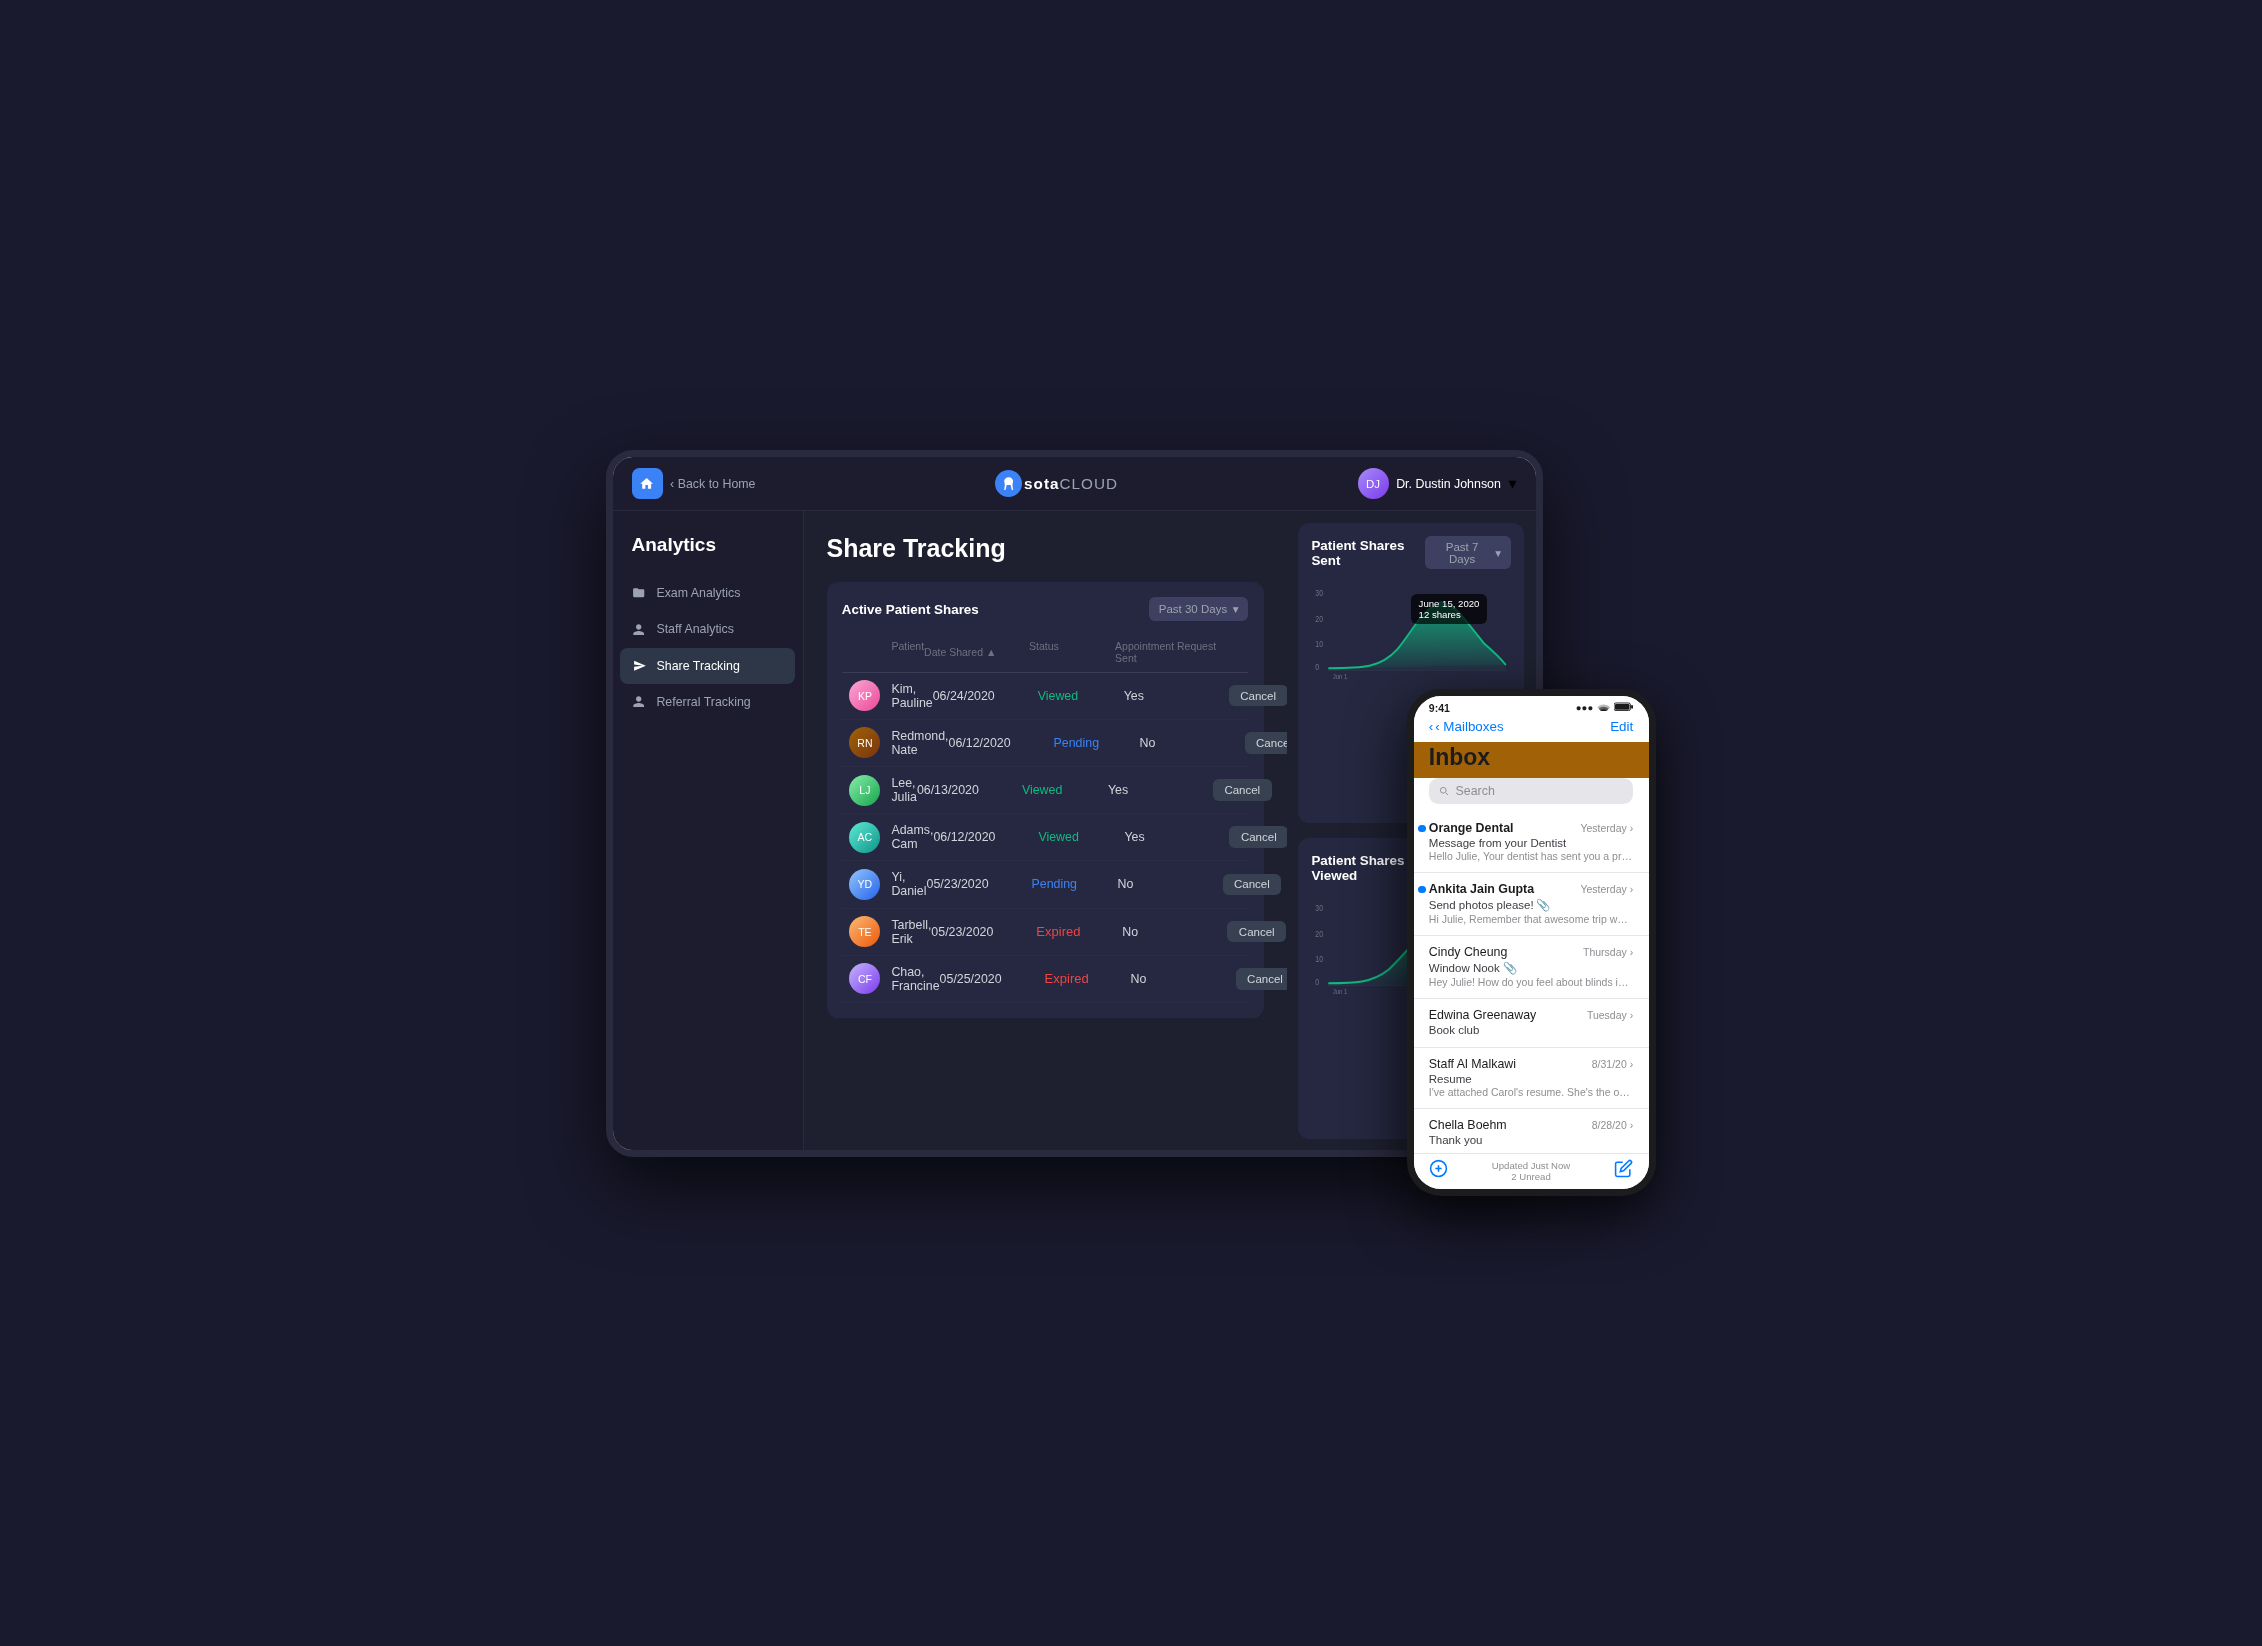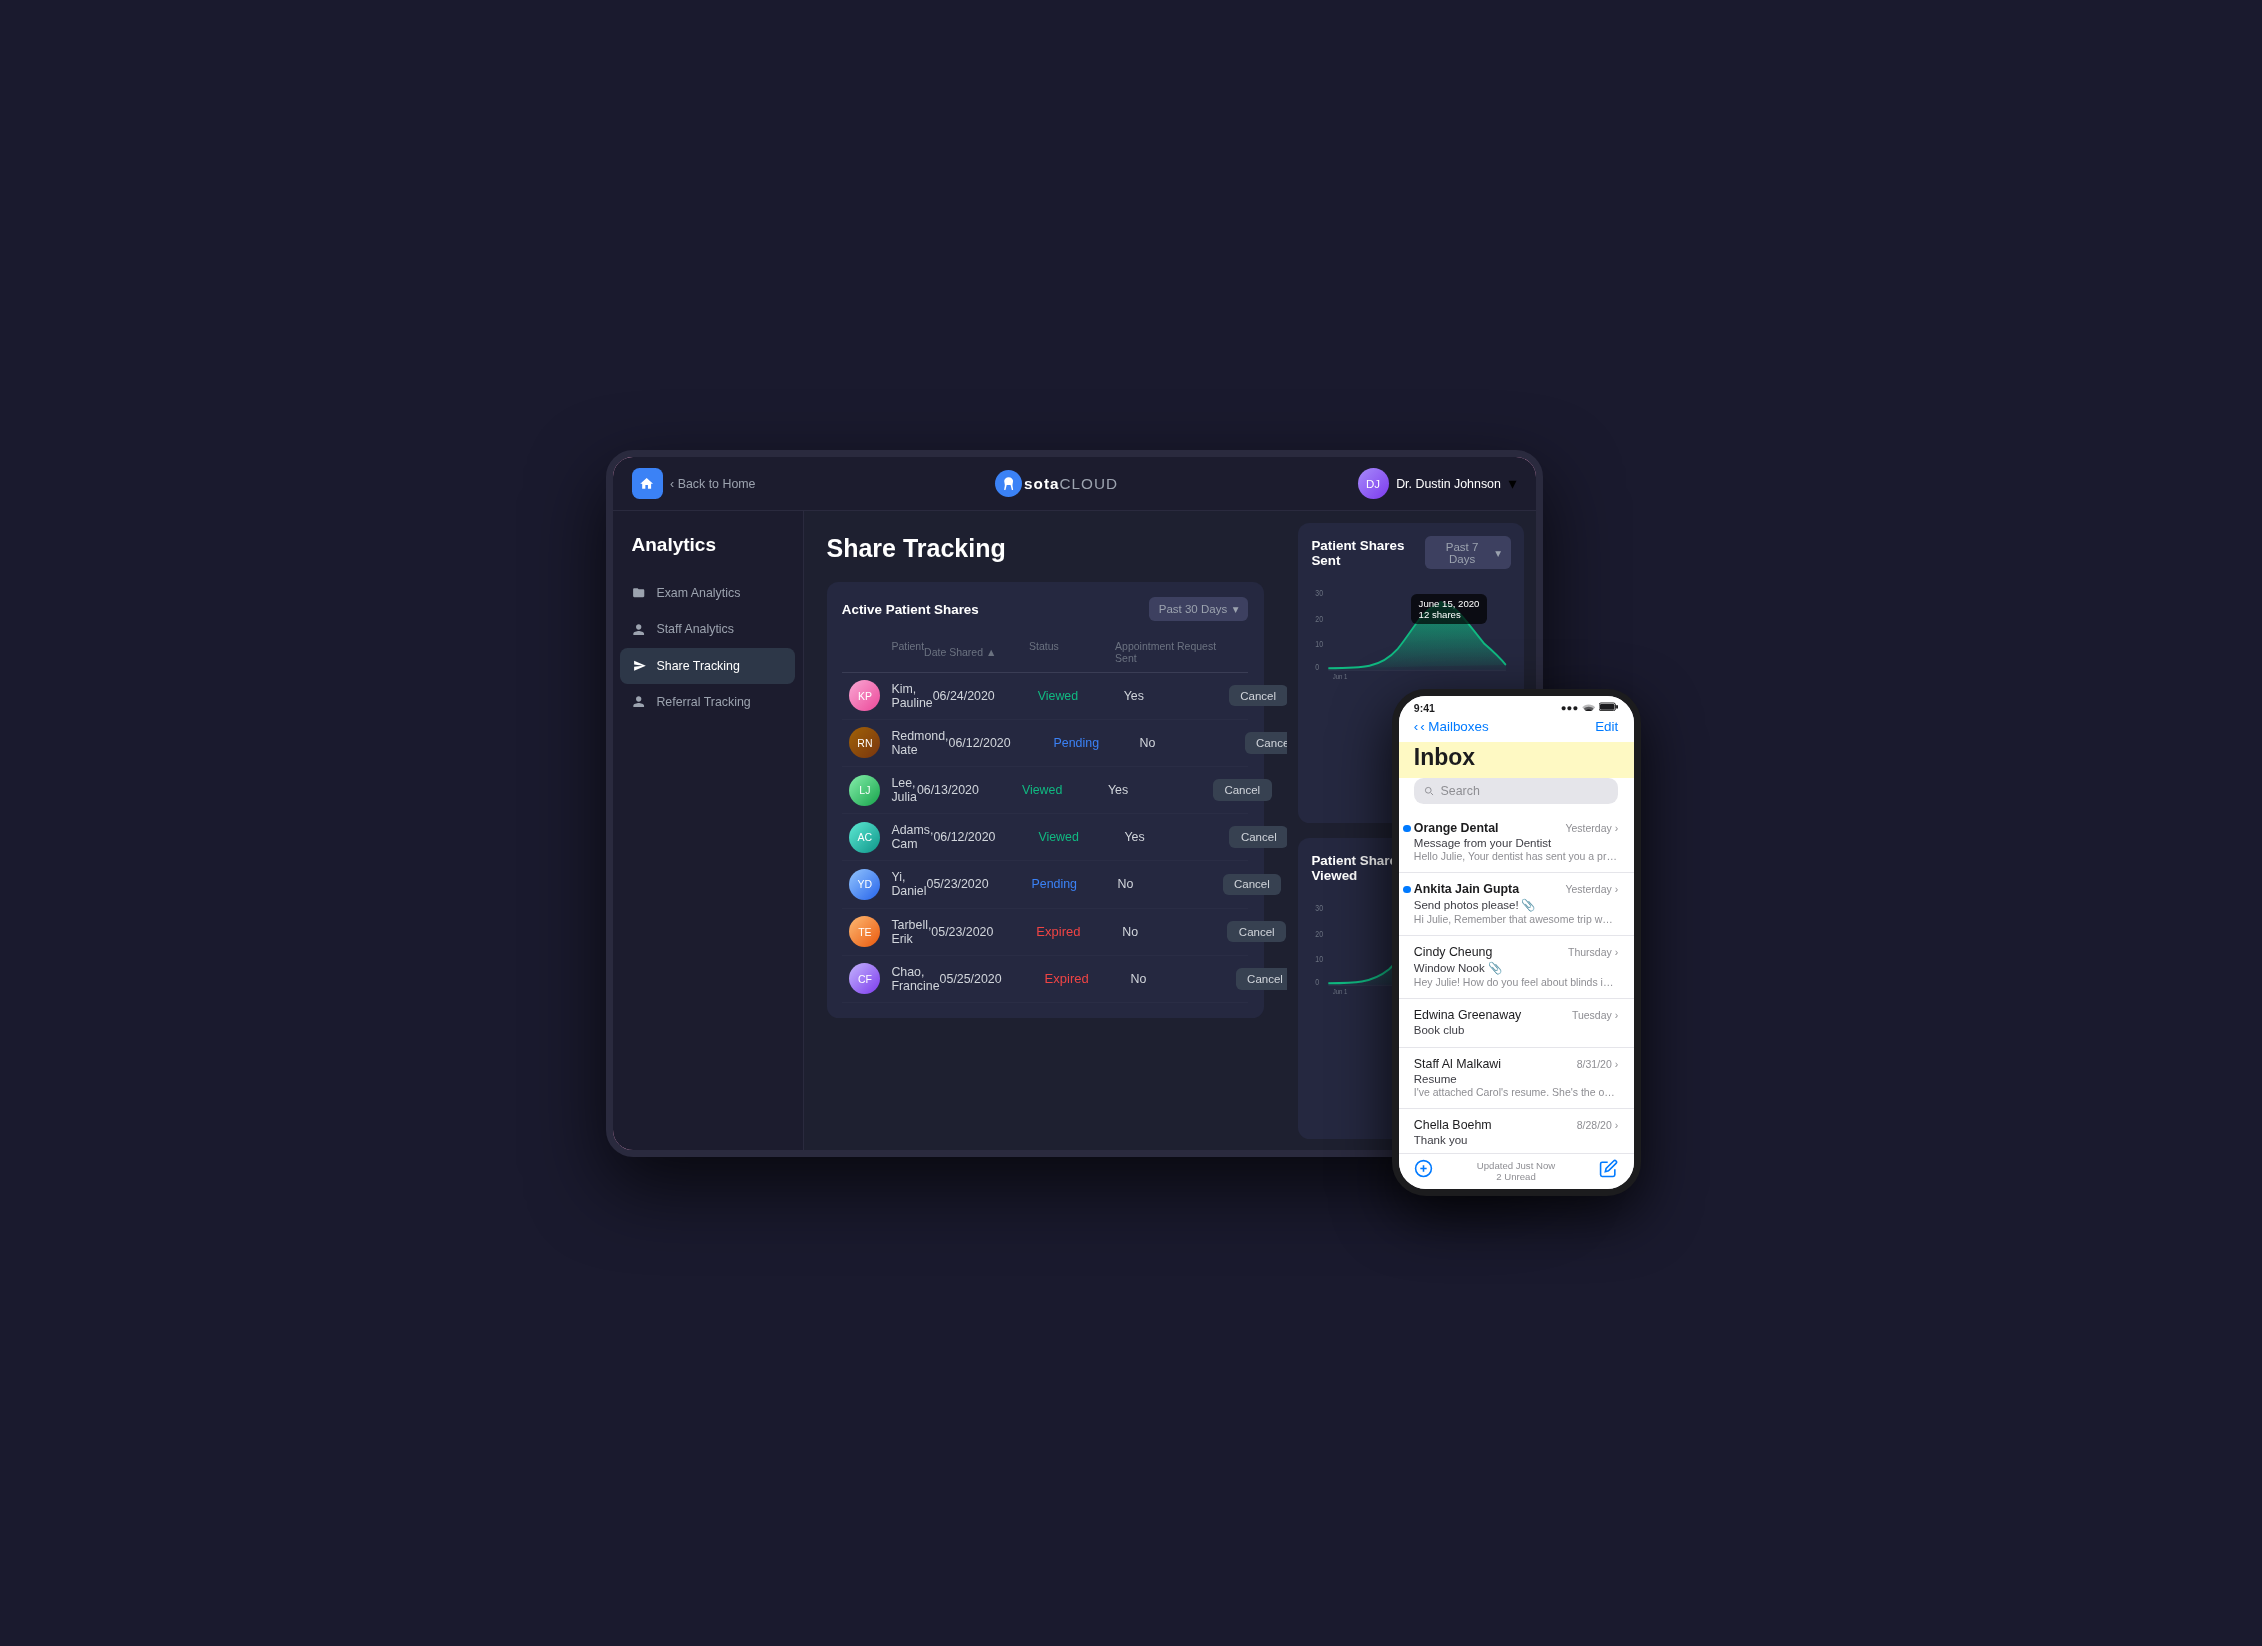--- a/index.html
+++ b/index.html
@@ -348,21 +348,21 @@
       padding: 3.8px 7.6px;
       font-size: 9.6px;
       color: white;
       white-space: nowrap;
     }
 
     
     .phone {
       position: absolute;
       bottom: 0;
-      right: 16px;
+      right: 1px;
       width: 249px;
       height: 507px;
       background: #f2f2f7;
       border-radius: 34px;
       border: 7.6px solid #1c1c1e;
       box-shadow: 0 19px 57px rgba(0,0,0,0.8);
       overflow: hidden;
       display: flex;
       flex-direction: column;
       justify-content: center;
@@ -404,21 +404,21 @@
       gap: 1.9px;
     }
 
     .edit-btn {
       color: #007aff;
       font-size: 13.4px;
       cursor: pointer;
     }
 
     .inbox-title {
-      background: #fef9c3;
+      background: #a16207;
       padding: 1.9px 15.3px 7.6px;
       font-size: 23px;
       font-weight: 700;
       color: #1c1c1e;
       flex-shrink: 0;
     }
 
     .search-bar {
       background: white;
       padding: 0 15.3px 7.6px;

